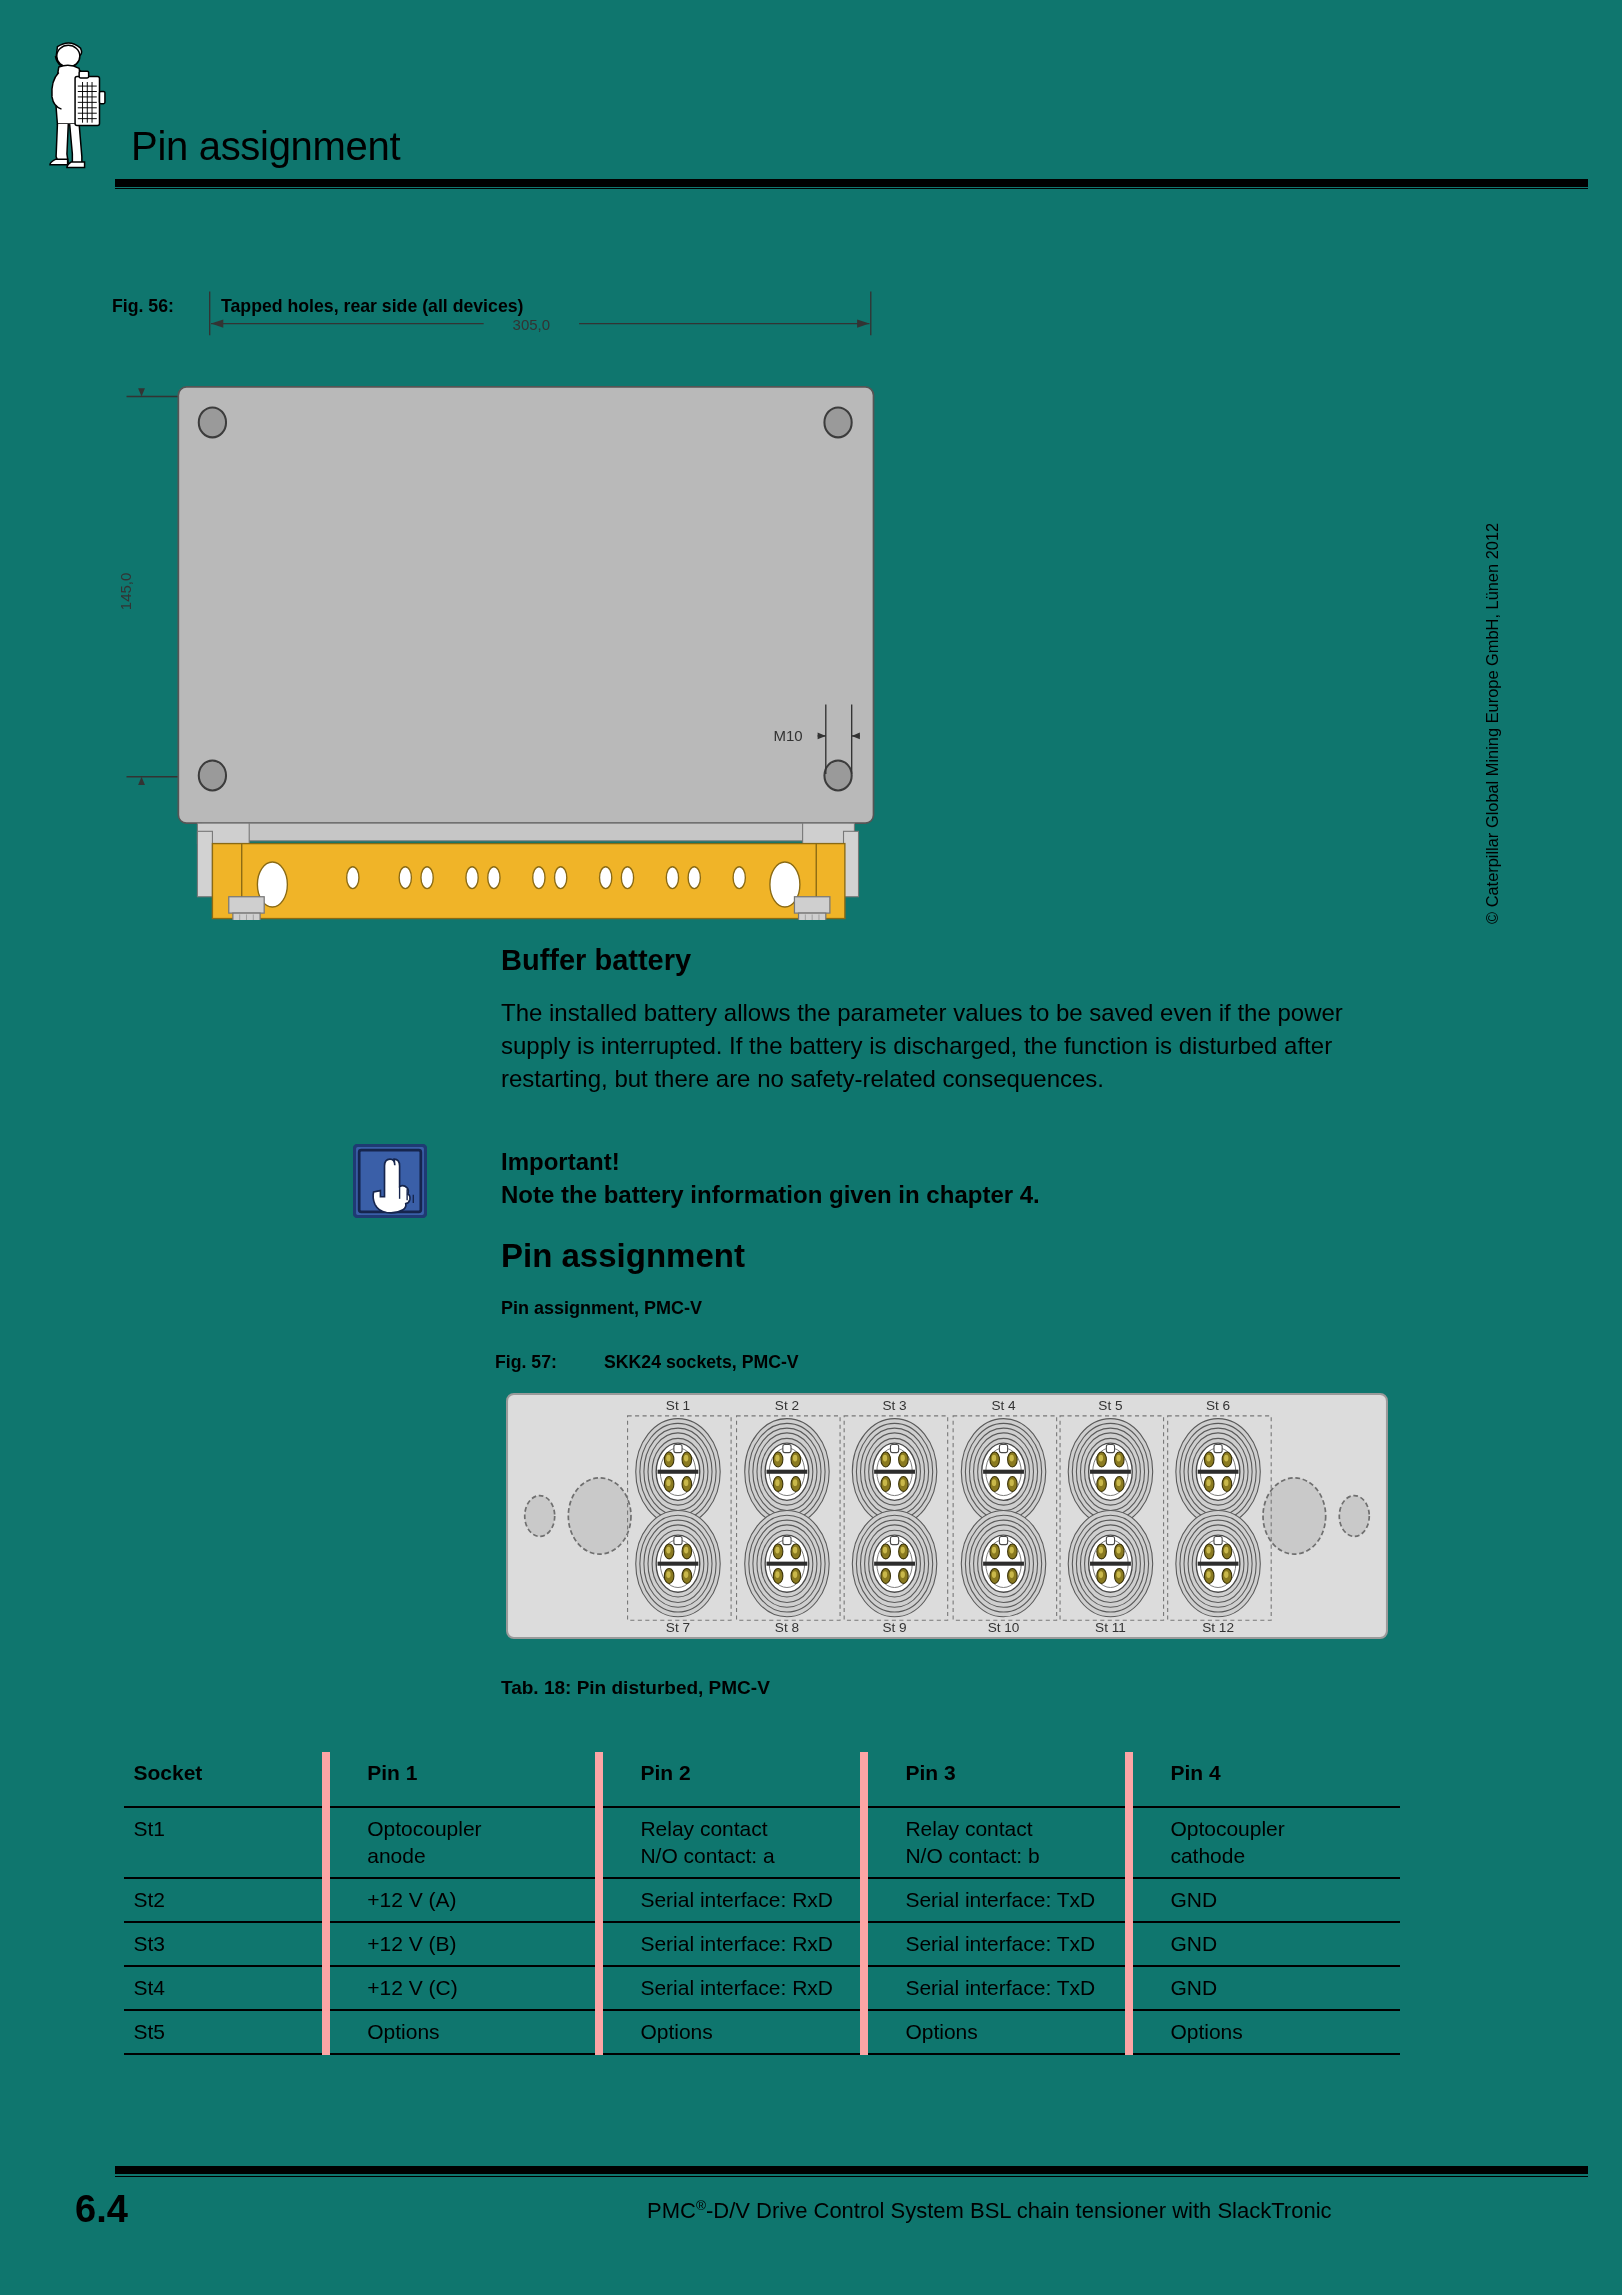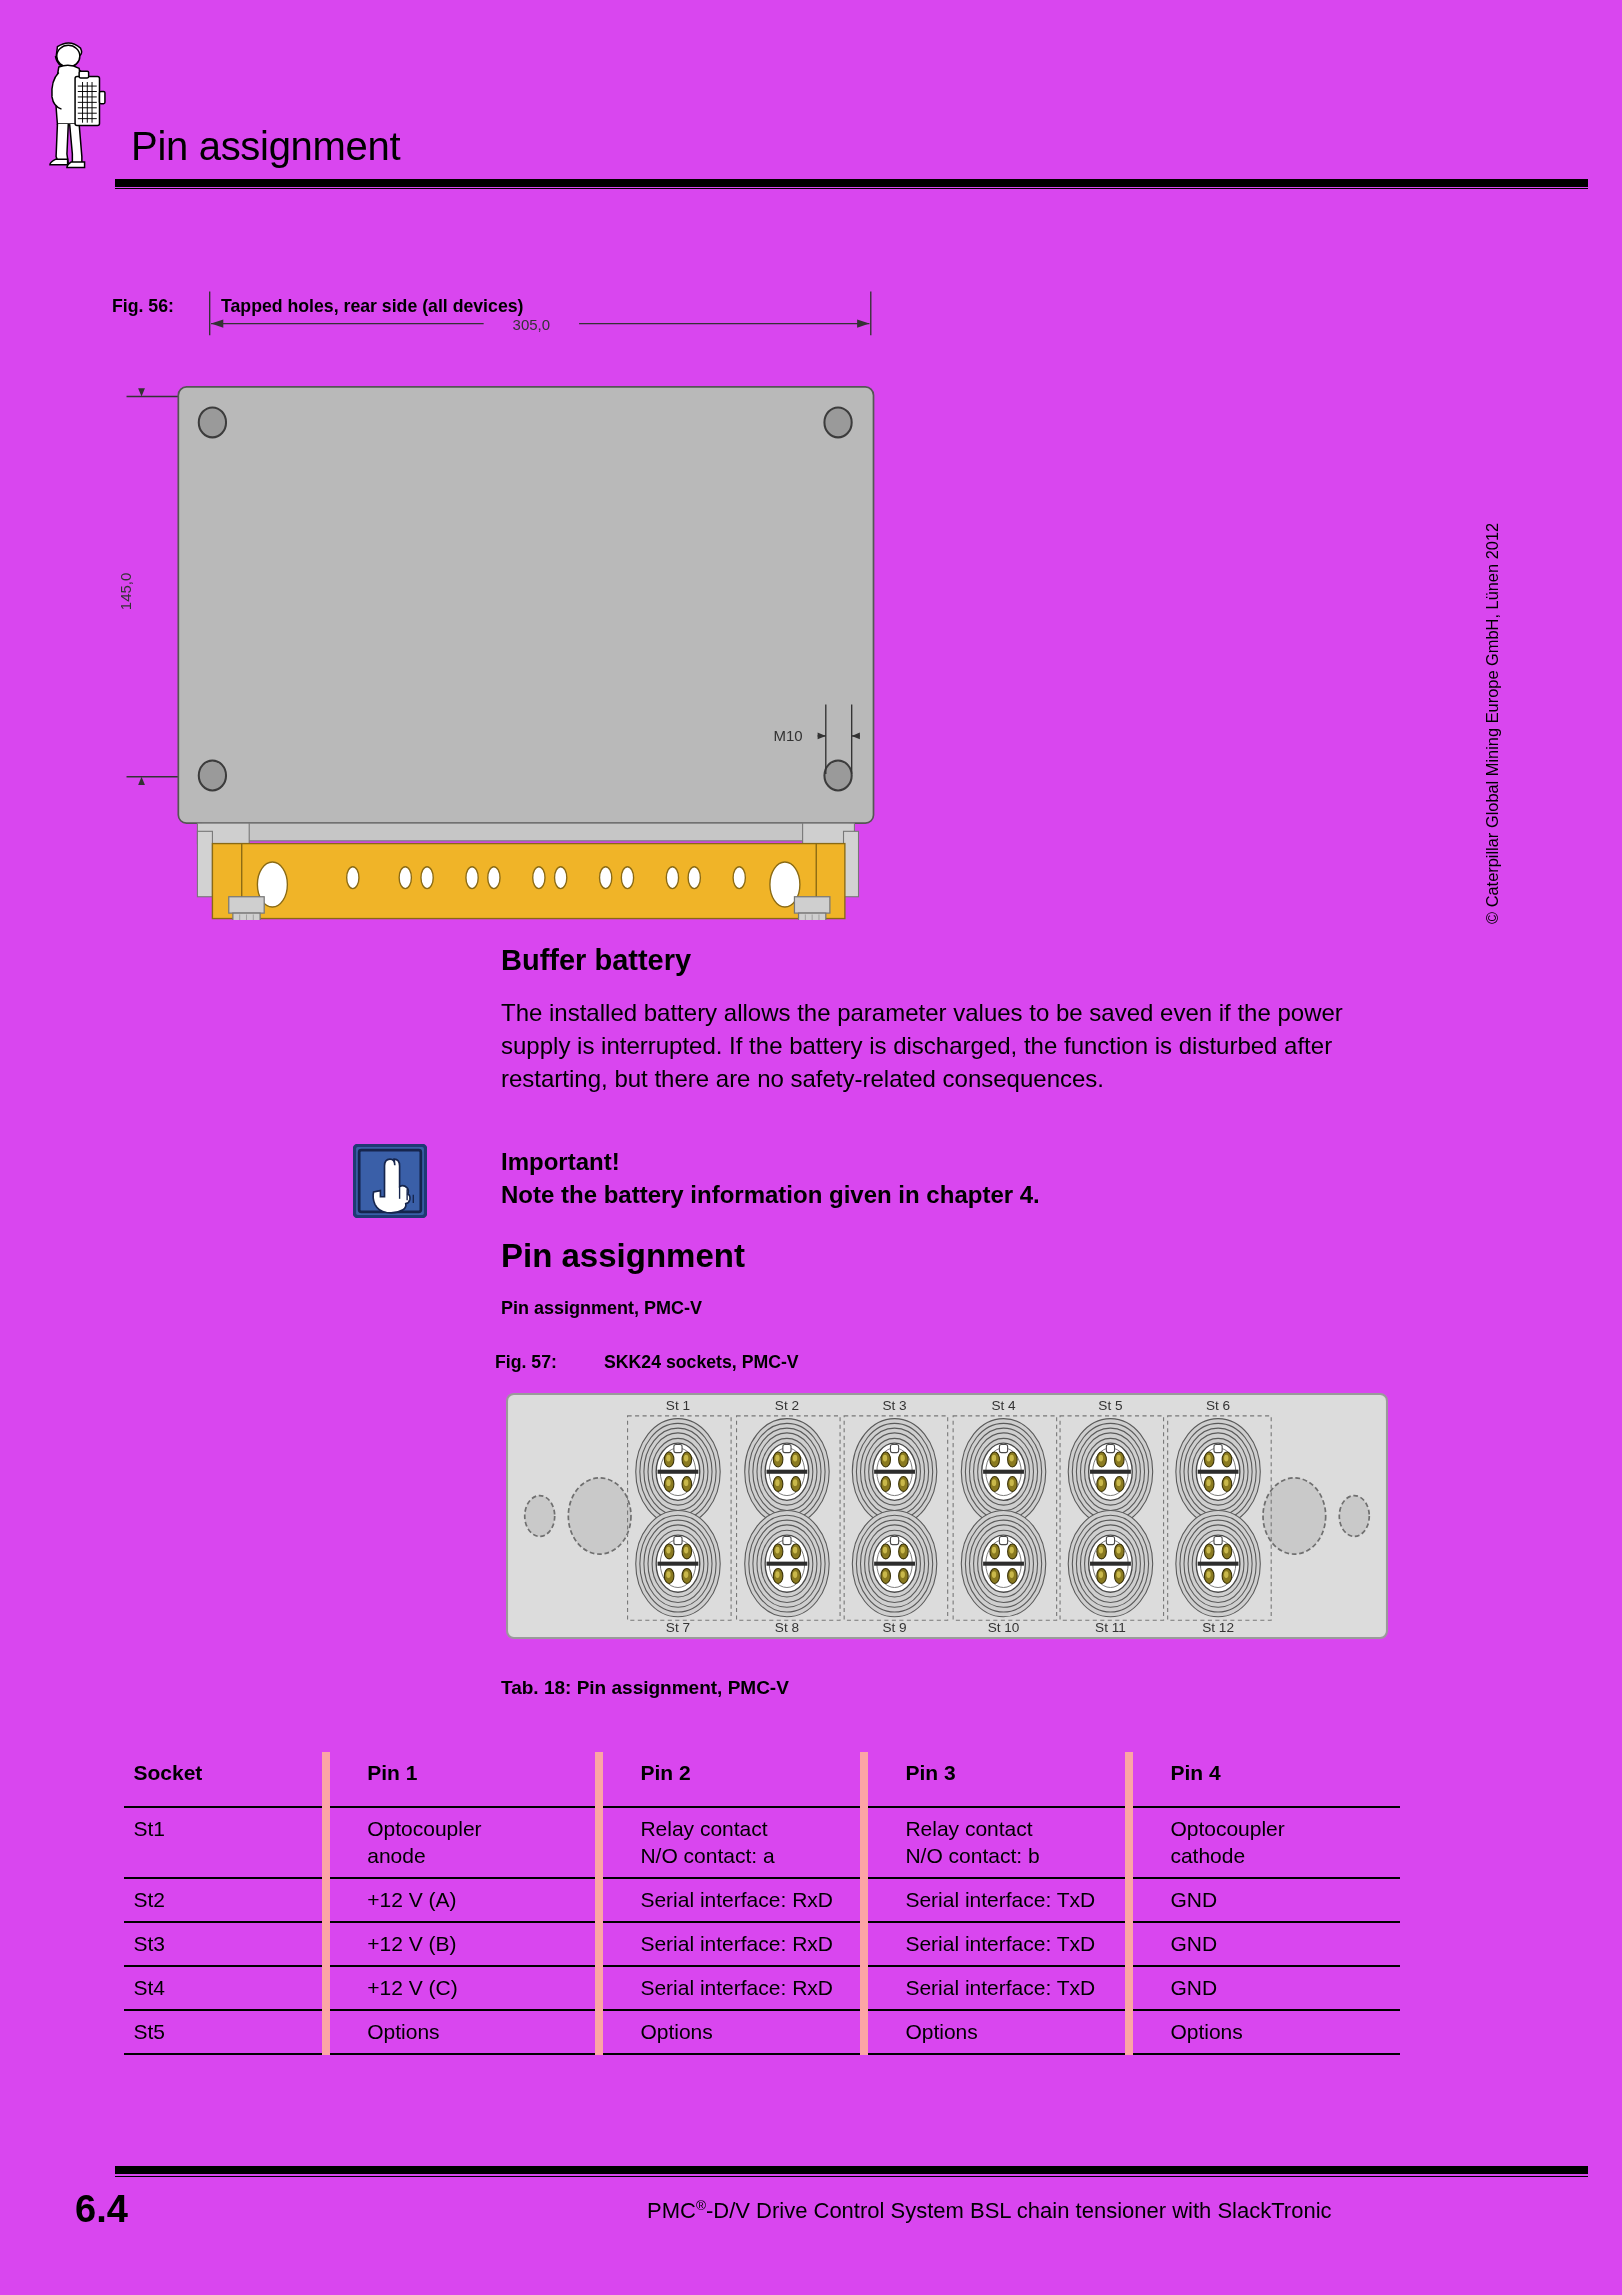--- a/index.html
+++ b/index.html
@@ -8,21 +8,21 @@
     background: #ffffff;
   }
   body {
     font-family: "Liberation Sans", sans-serif;
     color: #000000;
   }
   .page {
     position: relative;
     width: 1623px;
     height: 2295px;
-    background: #d946ef;
+    background: #0f766e;
     overflow: hidden;
   }
 
   
   .header {
     position: absolute;
     left: 0;
     top: 0;
     width: 1623px;
     height: 198px;
@@ -670,21 +670,21 @@
             <ellipse cx="1035" cy="273" rx="7" ry="11" fill="#8a7a20" stroke="#3a3208" stroke-width="1.6"></ellipse>
             <ellipse cx="1034" cy="271" rx="3.2" ry="5" fill="#c9b84a"></ellipse>
             <ellipse cx="1061" cy="273" rx="7" ry="11" fill="#8a7a20" stroke="#3a3208" stroke-width="1.6"></ellipse>
             <ellipse cx="1060" cy="271" rx="3.2" ry="5" fill="#c9b84a"></ellipse>
           </g>
           <text x="1048" y="356" font-family="'Liberation Sans', sans-serif" font-size="20" fill="#333" text-anchor="middle">St 12</text>
         </g>
     </svg>
   </div>
 
-  <div class="tab-caption">Tab. 18: Pin assignment, PMC-V</div>
+  <div class="tab-caption">Tab. 18: Pin disturbed, PMC-V</div>
 
   <table class="pin-table">
     <thead>
       <tr class="rule-row">
         <th class="c0">Socket</th>
         <th class="c1 col-sep">Pin 1</th>
         <th class="c2 col-sep">Pin 2</th>
         <th class="c3 col-sep">Pin 3</th>
         <th class="c4 col-sep">Pin 4</th>
       </tr>

